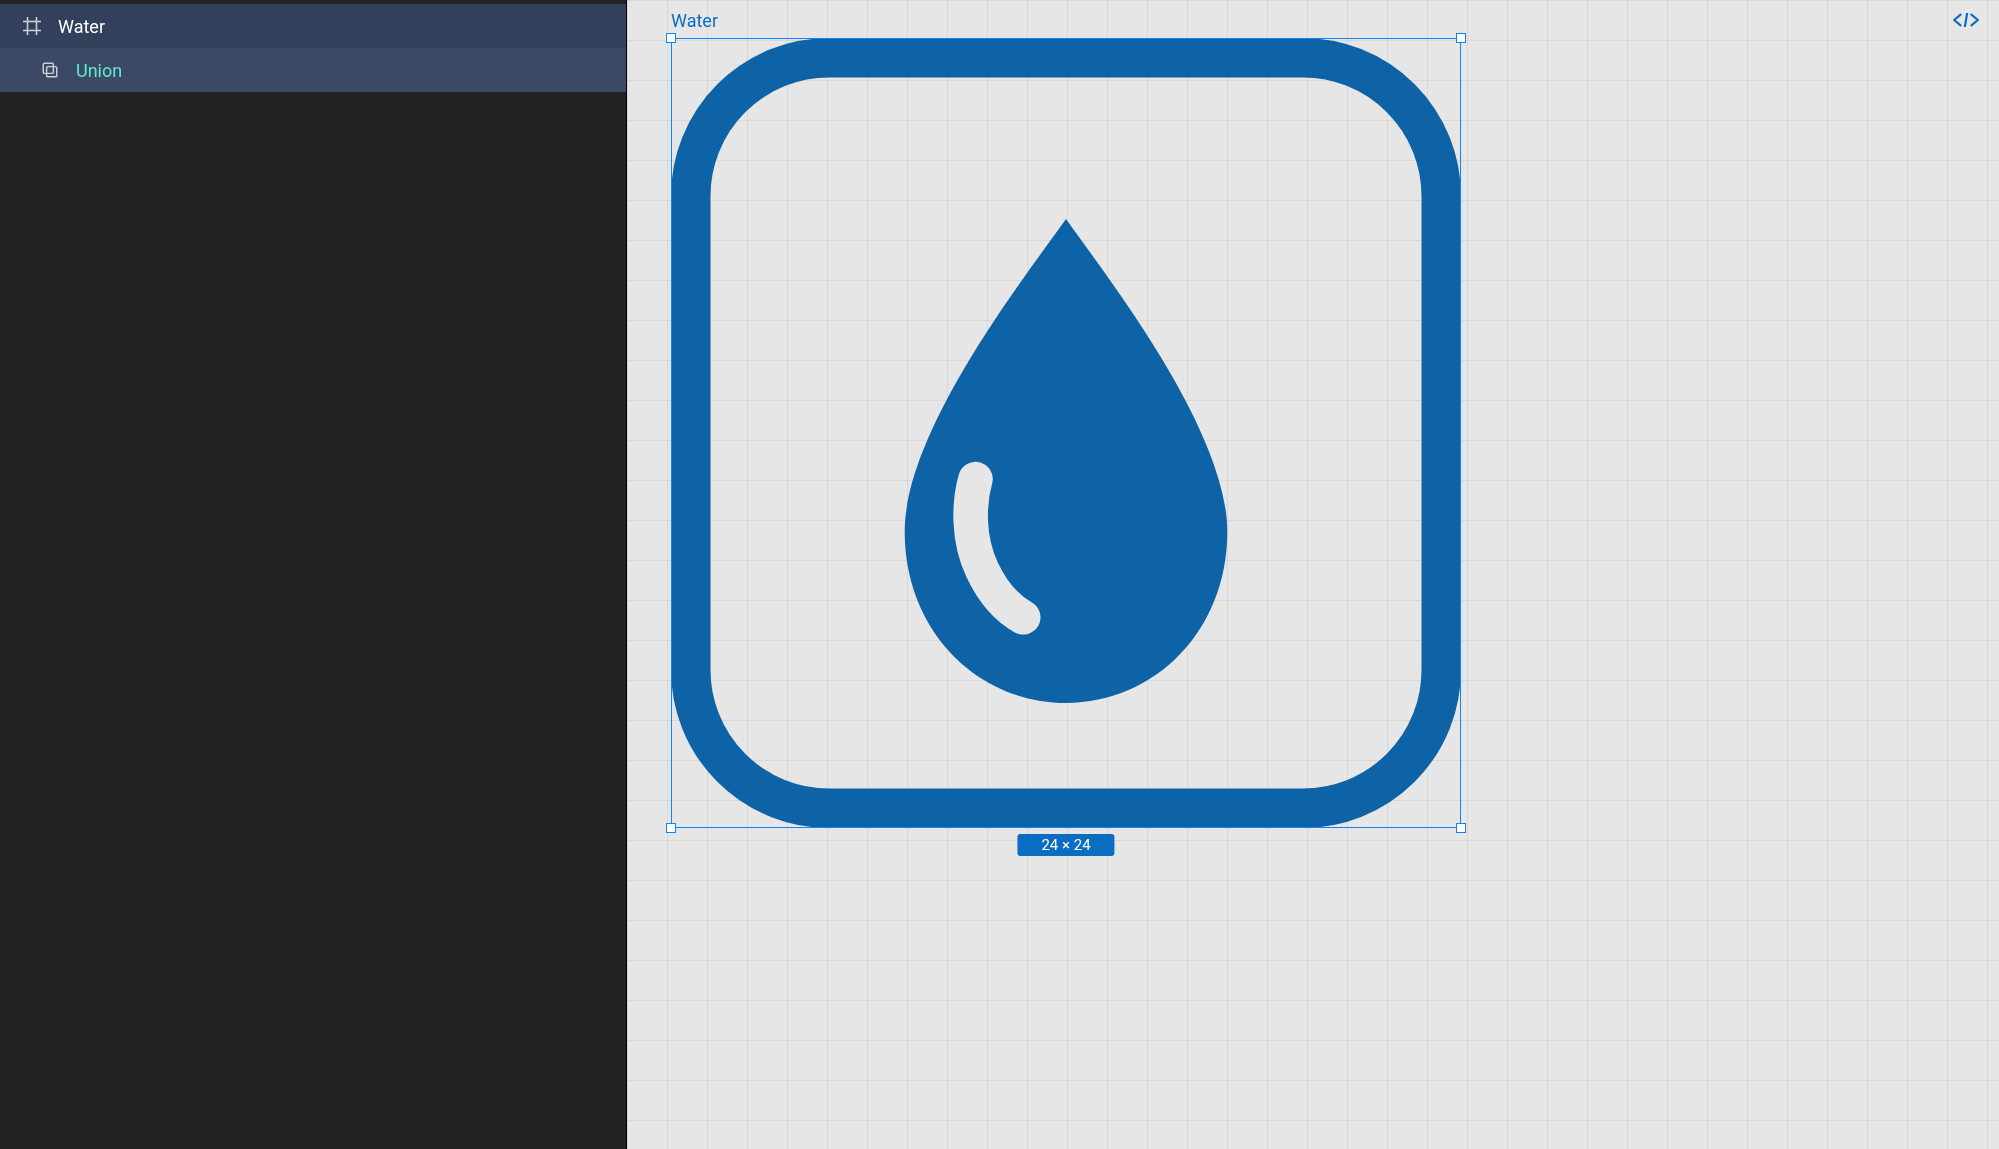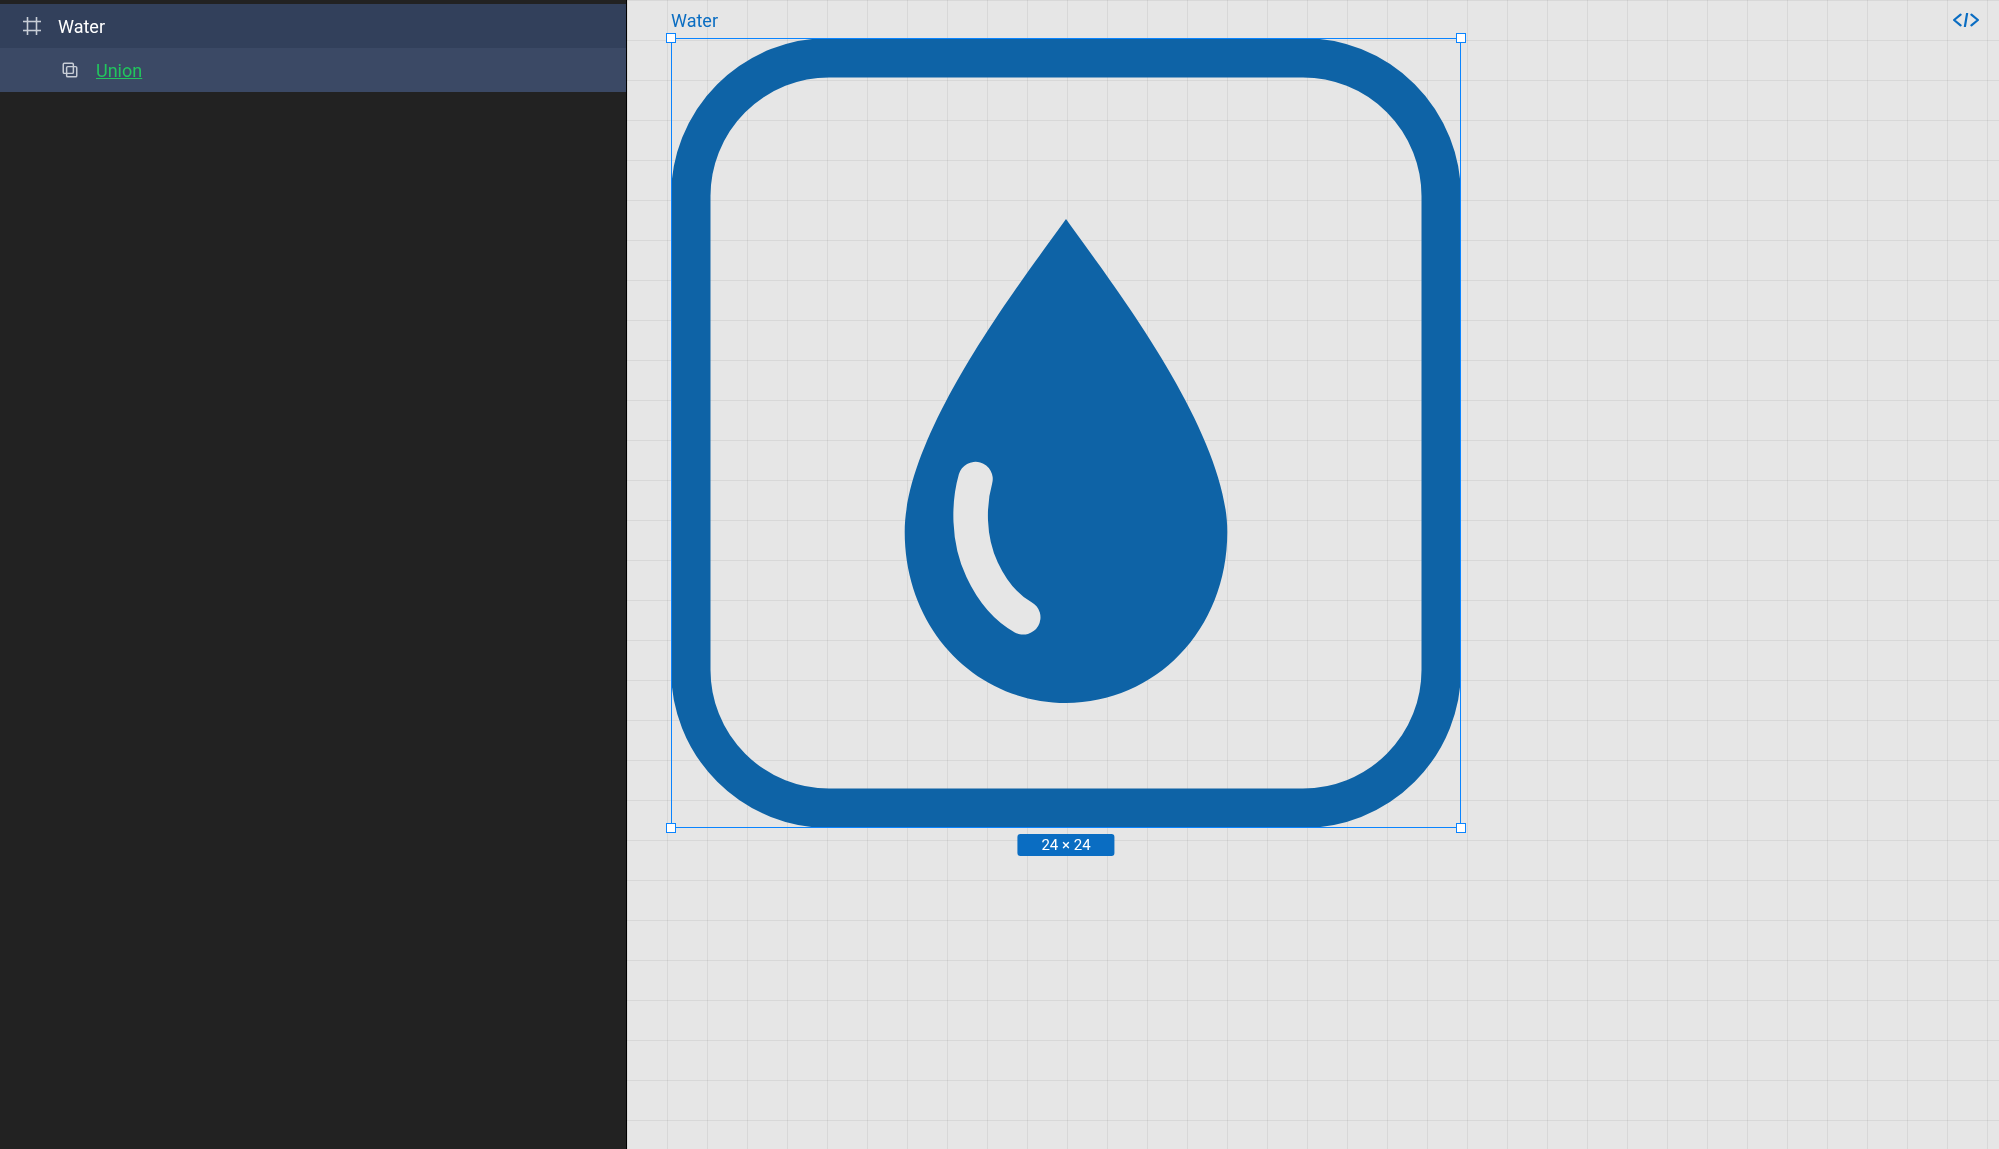--- a/index.html
+++ b/index.html
@@ -24,23 +24,22 @@
       font-size: 18px;
       cursor: pointer;
       user-select: none;
     }
     .layer-row.frame {
       background: #32405b;
       color: #fff;
     }
     .layer-row.child {
       background: #3b4965;
-      color: #22c55e;
-      padding-left: 60px;
-      text-decoration: underline;
+      color: #5eead4;
+      padding-left: 40px;
     }
     .layer-icon {
       width: 20px; height: 20px;
       display: inline-flex; align-items: center; justify-content: center;
       flex-shrink: 0;
       color: #c8cdd6;
     }
     .layers-rest {
       background: #222;
       height: calc(100% - 88px);

